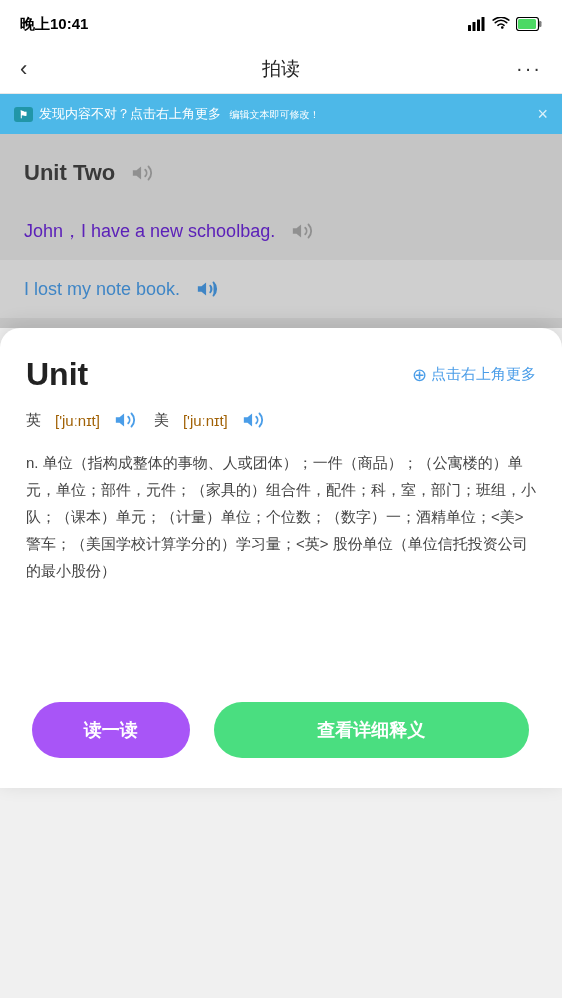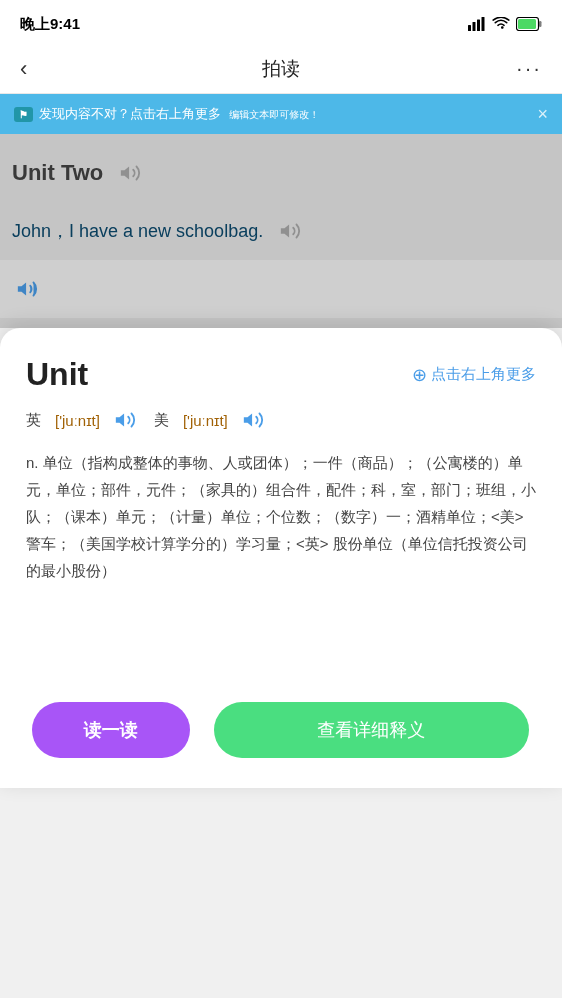--- a/index.html
+++ b/index.html
@@ -80,21 +80,20 @@
       font-size: 10px;
       padding: 2px 5px;
       border-radius: 3px;
       white-space: nowrap;
       font-weight: bold;
     }
     .notice-text {
       color: #fff;
       font-size: 13px;
       flex: 1;
-      font-family: Liberation Serif, serif;
     }
     .notice-edit-btn {
       background: #fff;
       color: #4db8e8;
       font-size: 10px;
       padding: 2px 5px;
       border-radius: 3px;
       font-weight: bold;
       white-space: nowrap;
     }
@@ -107,27 +106,27 @@
     }
 
     
     .reading-content {
       background: #e8e8e8;
       padding: 10px 0;
     }
     .reading-item {
       display: flex;
       align-items: center;
-      padding: 14px 12px;
+      padding: 14px 24px;
       gap: 12px;
       background: transparent;
     }
     .reading-text {
       font-size: 18px;
-      color: #0c4a6e;
+      color: #6d28d9;
     }
     .reading-text.blue {
       color: #4a9de8;
       font-weight: 500;
     }
     .reading-text.large {
       font-size: 22px;
       font-weight: 600;
       color: #444;
     }
@@ -237,21 +236,21 @@
       border-radius: 50px;
       padding: 16px 0;
       cursor: pointer;
       text-align: center;
     }
     .btn-detail {
       flex: 2;
       background: #4ade80;
       color: #fff;
       font-size: 18px;
-      font-weight: 400;
+      font-weight: 700;
       border: none;
       border-radius: 50px;
       padding: 16px 0;
       cursor: pointer;
       text-align: center;
     }
 
     
     .reading-overlay {
       position: absolute;
@@ -260,21 +259,21 @@
       right: 0;
       bottom: 0;
       background: rgba(0,0,0,0.15);
       pointer-events: none;
     }
   </style>
 </head>
 <body>
 
 <div class="status-bar">
-  <span class="status-time">晚上9:41</span>
+  <span class="status-time">晚上10:41</span>
   <div class="status-icons">
 
     <svg width="18" height="14" viewBox="0 0 18 14">
       <rect x="0" y="8" width="3" height="6" rx="0.5" fill="#000"></rect>
       <rect x="4.5" y="5" width="3" height="9" rx="0.5" fill="#000"></rect>
       <rect x="9" y="2.5" width="3" height="11.5" rx="0.5" fill="#000"></rect>
       <rect x="13.5" y="0" width="3" height="14" rx="0.5" fill="#000"></rect>
     </svg>
 
     <svg width="18" height="14" viewBox="0 0 20 16">
@@ -327,20 +326,21 @@
         <svg viewBox="0 0 24 24" fill="none" xmlns="http://www.w3.org/2000/svg">
           <path d="M11 5L6 9H2v6h4l5 4V5z" fill="#aaa"></path>
           <path d="M15.54 8.46a5 5 0 0 1 0 7.07" stroke="#aaa" stroke-width="2" stroke-linecap="round"></path>
           <path d="M19.07 4.93a10 10 0 0 1 0 14.14" stroke="#aaa" stroke-width="2" stroke-linecap="round"></path>
         </svg>
       </div>
     </div>
 
 
     <div class="reading-item" style="background: rgba(255,255,255,0.5);">
+      <span class="reading-text blue">I lost my note book.</span>
       <div class="sound-btn blue-btn">
         <svg viewBox="0 0 24 24" fill="none" xmlns="http://www.w3.org/2000/svg">
           <path d="M11 5L6 9H2v6h4l5 4V5z" fill="#4a9de8"></path>
           <path d="M15.54 8.46a5 5 0 0 1 0 7.07" stroke="#4a9de8" stroke-width="2" stroke-linecap="round"></path>
           <path d="M19.07 4.93a10 10 0 0 1 0 14.14" stroke="#4a9de8" stroke-width="2" stroke-linecap="round"></path>
         </svg>
       </div>
     </div>
 
 

